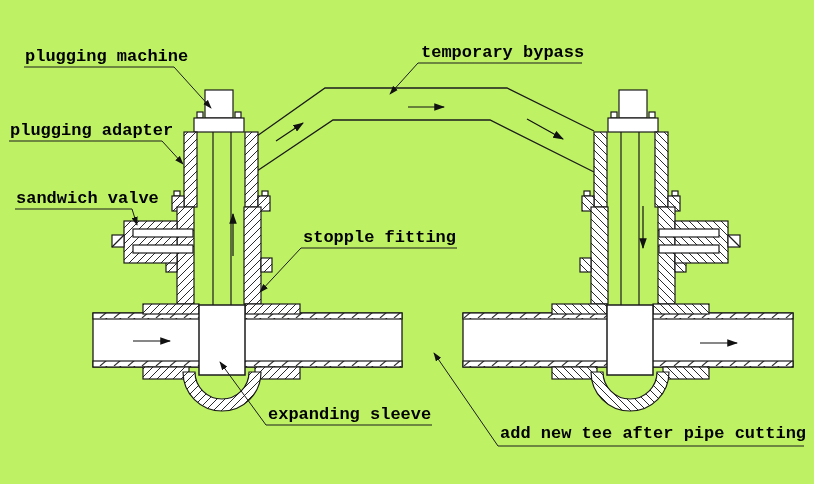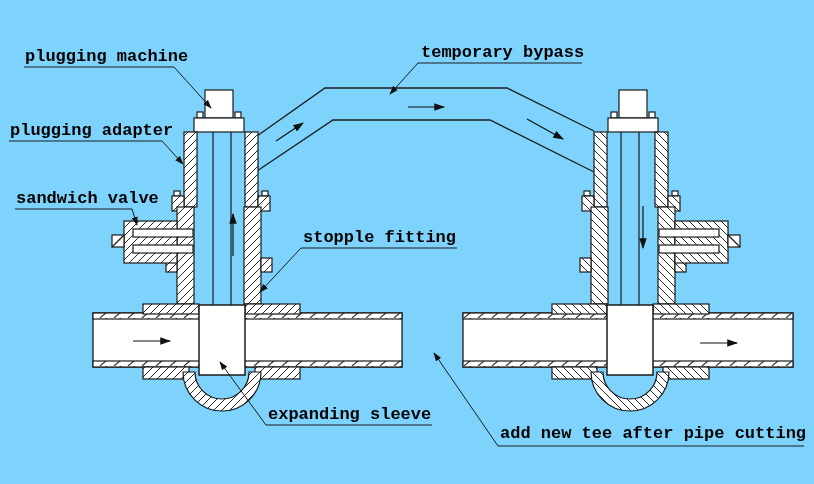--- a/index.html
+++ b/index.html
@@ -1,16 +1,16 @@
 <!DOCTYPE html>
 <html><head>
 <meta charset="utf-8">
 <style>
   html,body{margin:0;padding:0;background:#fff;}
-  .stage{position:relative;width:814px;height:484px;background:#7dd3fc;overflow:hidden;
+  .stage{position:relative;width:814px;height:484px;background:#bef264;overflow:hidden;
          font-family:"Liberation Mono","DejaVu Sans Mono",monospace;}
   svg{display:block;}
   text.cad-label{font-family:"Liberation Mono","DejaVu Sans Mono",monospace;
                  font-weight:bold;font-size:17px;fill:#000;}
 </style>
 </head>
 <body>
 
 <div class="stage">
 <svg width="814" height="484" viewBox="0 0 814 484">

